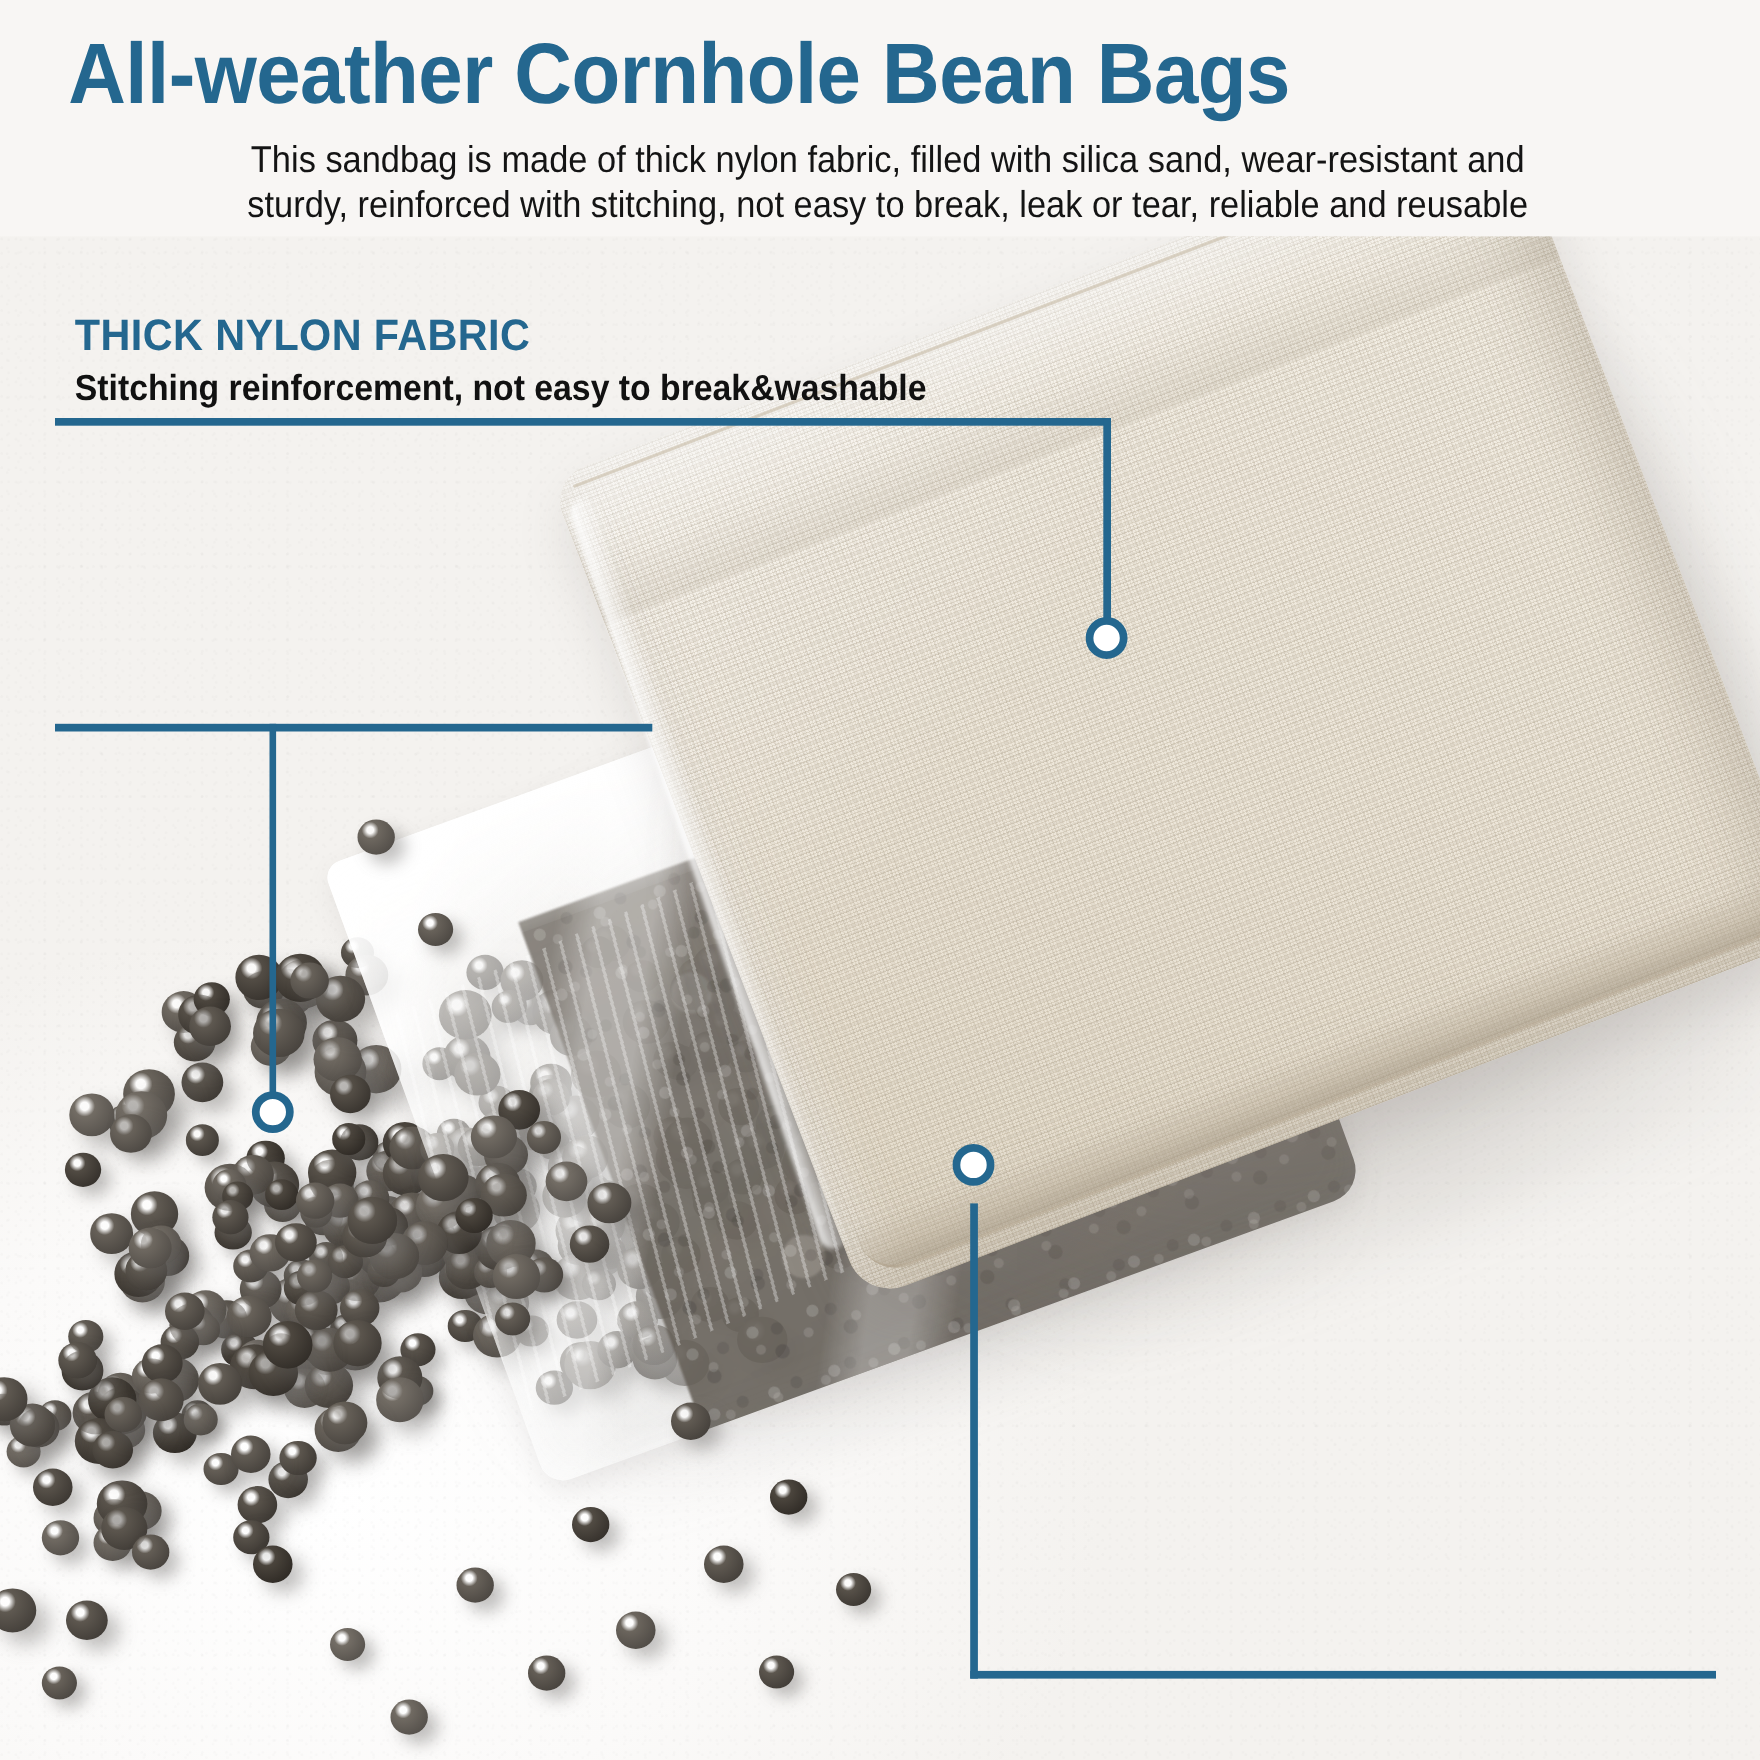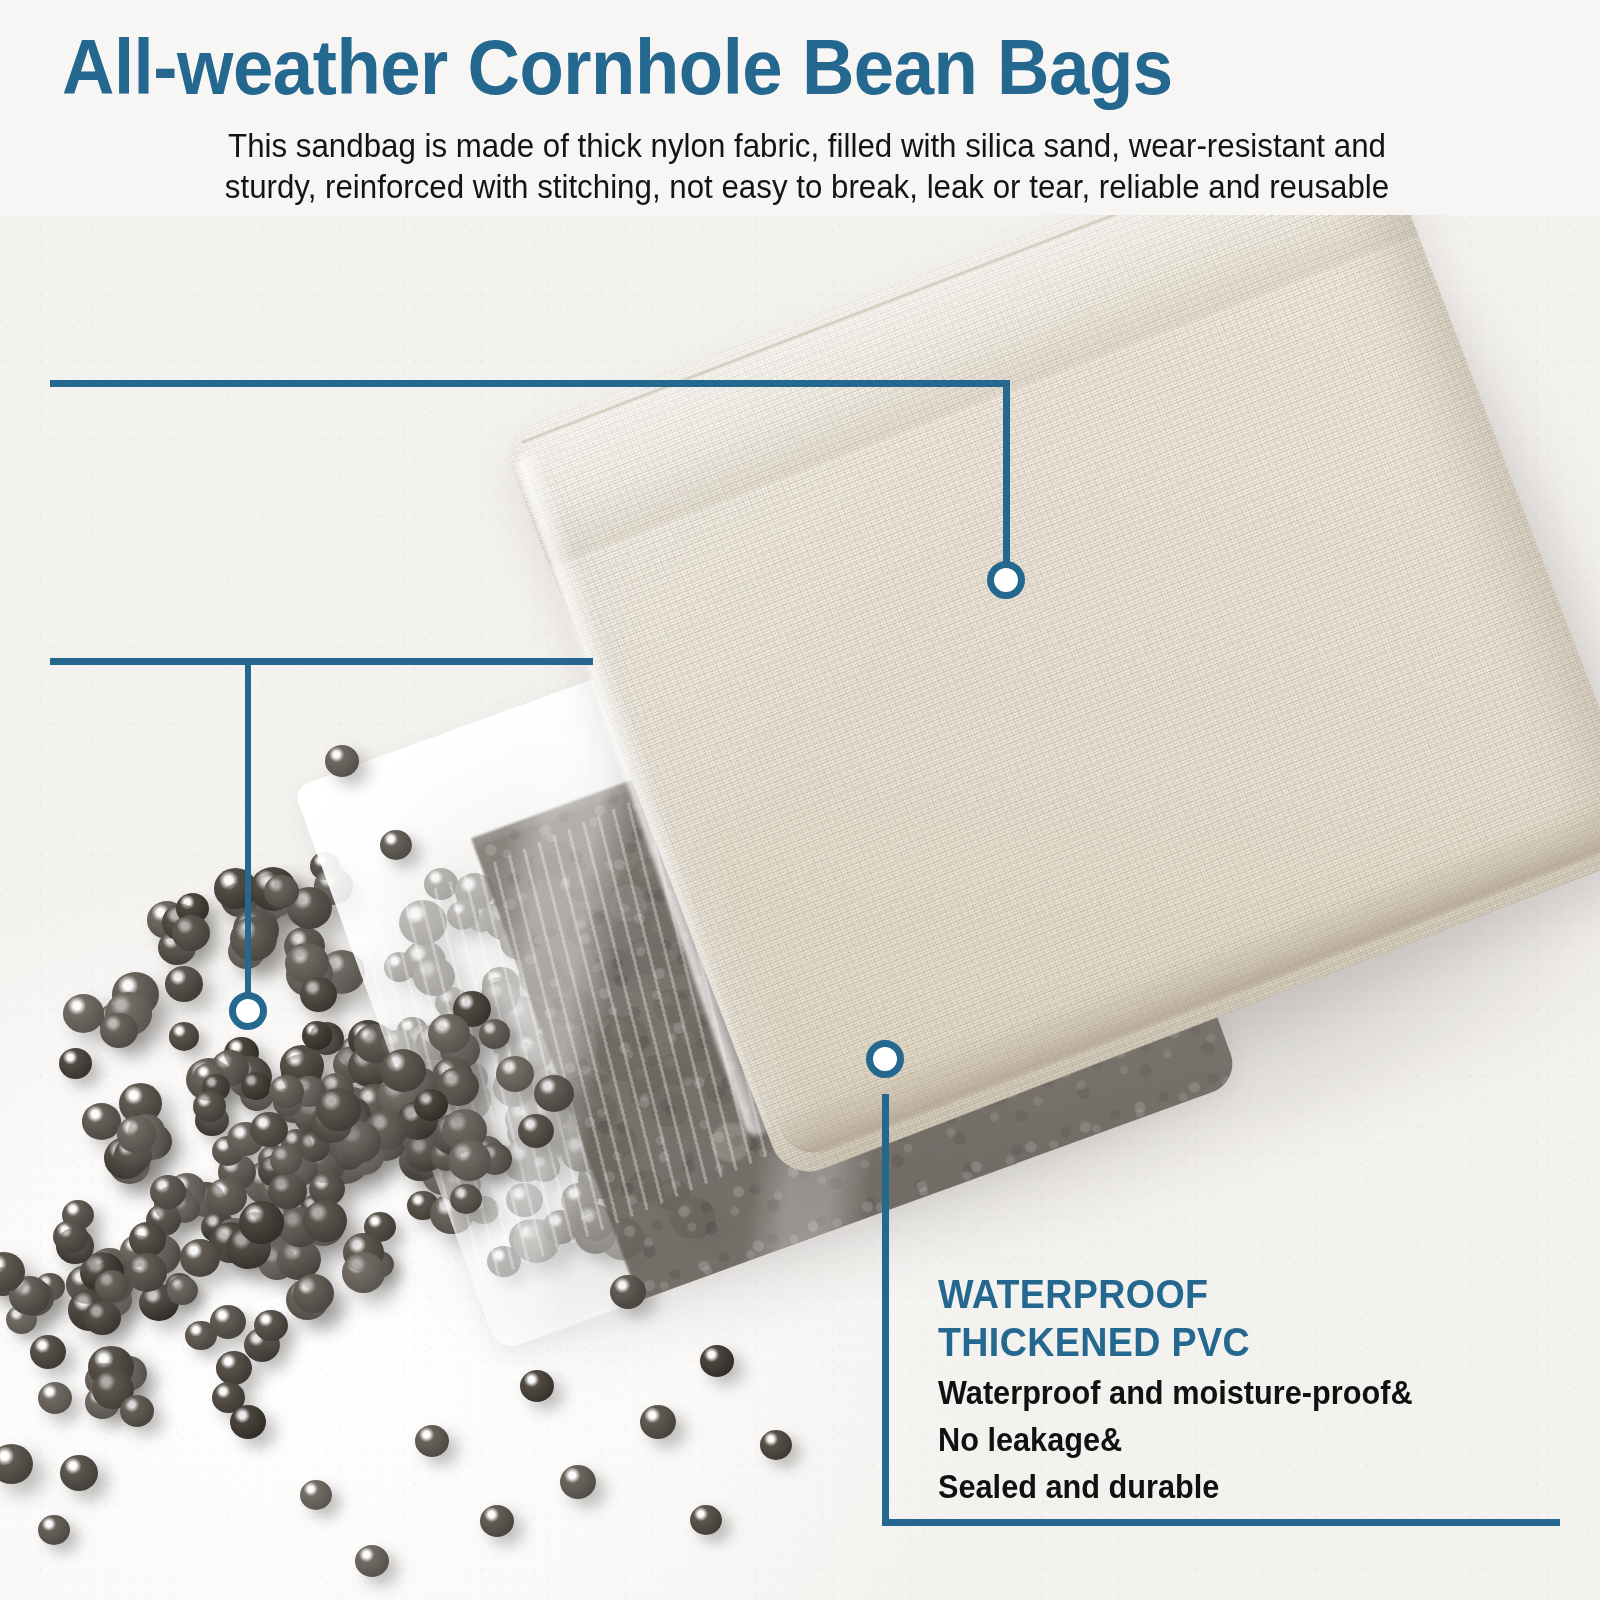--- a/index.html
+++ b/index.html
@@ -543,32 +543,29 @@
         <div class="pellet" style="left: 690px; top: 1290px; width: 32px; height: 30.08px; background: radial-gradient(circle at 34% 30%, rgba(255, 255, 255, 0.55) 0px, rgba(255, 255, 255, 0.55) 2.88px, rgb(92, 86, 78) 7.2px, rgb(54, 50, 46) 100%); box-shadow: rgba(110, 108, 104, 0.42) 8.8px 8px 13.6px;"></div>
       </div>
   </div>
 
   <div class="title">All-weather Cornhole Bean Bags</div>
   <div class="subtitle">
     <div>This sandbag is made of thick nylon fabric, filled with silica sand, wear-resistant and</div>
     <div>sturdy, reinforced with stitching, not easy to break, leak or tear, reliable and reusable</div>
   </div>
 
+  <div class="c1">
+    <div class="cal-h">THICK NYLON FABRIC</div>
+    <div class="cal-b">Stitching reinforcement, not easy to break&amp;washable</div>
+  </div>
   <div class="rule" style="left:50px;top:380px;width:960px;height:7px;"></div>
   <div class="rule" style="left:1003px;top:380px;width:7px;height:192px;"></div>
   <div class="dot" style="left:987px;top:561px;"></div>
 
   <div class="rule" style="left:50px;top:658px;width:543px;height:7px;"></div>
   <div class="rule" style="left:245px;top:658px;width:6px;height:345px;"></div>
   <div class="dot" style="left:229px;top:992px;"></div>
 
-  <div class="c3">
-    <div class="cal-h">WATERPROOF</div>
-    <div class="cal-h">THICKENED PVC</div>
-    <div class="cal-b">Waterproof and moisture-proof&amp;</div>
-    <div class="cal-b">No leakage&amp;</div>
-    <div class="cal-b">Sealed and durable</div>
-  </div>
   <div class="rule" style="left:882px;top:1094px;width:7px;height:432px;"></div>
   <div class="rule" style="left:882px;top:1519px;width:678px;height:7px;"></div>
   <div class="dot" style="left:866px;top:1040px;"></div>
 
 </div>
 
 </body></html>

